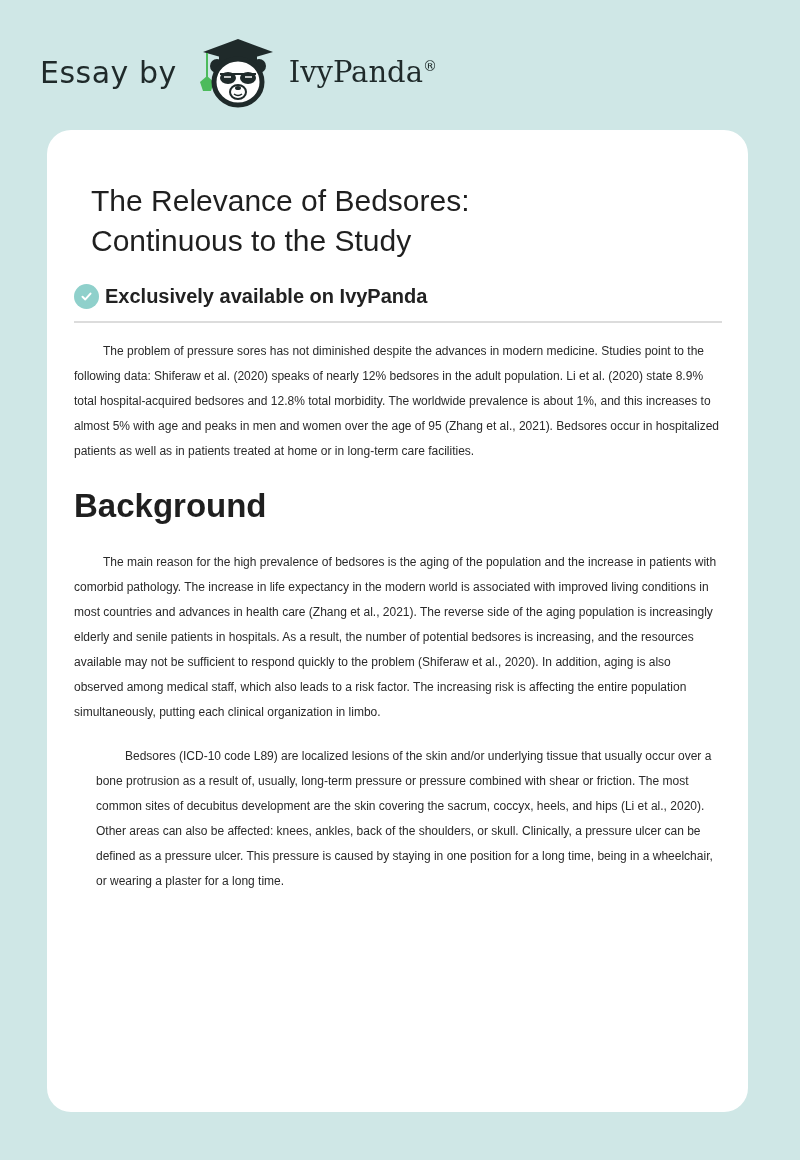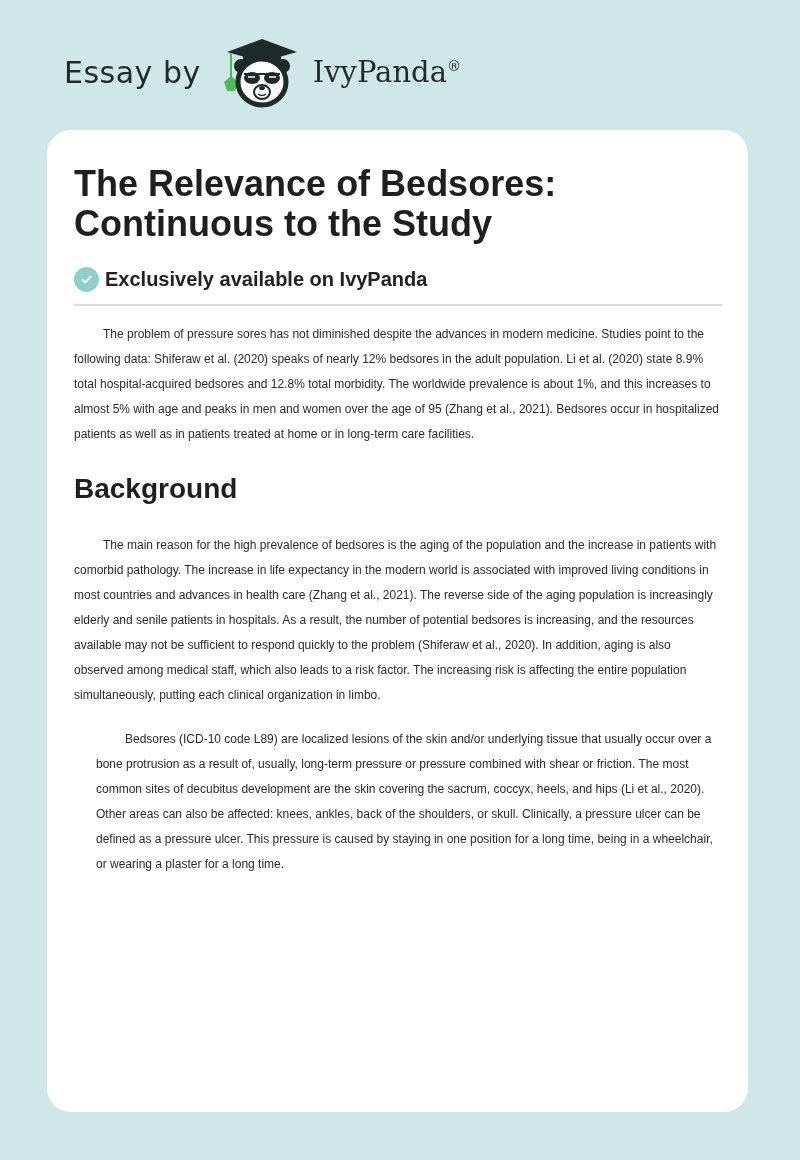--- a/index.html
+++ b/index.html
@@ -5,21 +5,21 @@
   html, body { margin: 0; padding: 0; }
   body {
     width: 800px; height: 1160px;
     background: #cfe7e6;
     font-family: "Liberation Sans", sans-serif;
     color: #222;
     position: relative;
     overflow: hidden;
   }
   .brand {
-    position: absolute; left: 64px; top: 36px; height: 72px;
+    position: absolute; left: 40px; top: 36px; height: 72px;
     display: flex; align-items: center;
   }
   .brand-prefix {
     font-family: "DejaVu Sans", sans-serif;
     font-size: 30px; color: #1f2a2a; letter-spacing: 0.5px;
     margin-right: 18px;
   }
   .logo-icon { width: 86px; height: 72px; margin-right: 8px; }
   .brand-name {
     font-family: "DejaVu Serif", serif;
@@ -29,41 +29,41 @@
 
   .card {
     position: absolute; left: 47px; top: 130px;
     width: 701px; height: 982px;
     background: #fff; border-radius: 24px;
     box-sizing: border-box;
     padding: 34px 26px 0 27px;
     overflow: hidden;
   }
   .title {
-    font-size: 36px; font-weight: bold; line-height: 40px;
-    margin: 0; color: #1f1f1f;
+    font-size: 30px; font-weight: normal; line-height: 40px;
+    margin: 17px; color: #1f1f1f;
   }
   .exclusive {
     display: flex; align-items: center; margin-top: 22px; height: 26px;
   }
   .check {
     width: 25px; height: 25px; border-radius: 50%;
     background: #8fd0cb; display: flex; align-items: center; justify-content: center;
     margin-right: 6px;
   }
   .exclusive-text { font-size: 20px; font-weight: bold; color: #222; }
   .divider { border: 0; border-top: 2px solid #dcdcdc; margin: 12px 0 0 0; }
   .para {
     font-size: 12px; line-height: 25px; color: #2a2a2a;
     text-indent: 29px; margin: 0;
   }
   .para.first { margin-top: 16px; }
   .para + .para { margin-top: 19px; margin-left: 22px; }
   .h2 {
-    font-size: 28px; font-weight: bold; margin: 25px 0 27px 0; line-height: 34px; color: #1f1f1f;
+    font-size: 33px; font-weight: bold; margin: 25px 0 27px 0; line-height: 34px; color: #1f1f1f;
   }
 </style>
 </head>
 <body>
 
 <header class="brand">
   <span class="brand-prefix">Essay by</span>
   <svg class="logo-icon" viewBox="0 0 86 72">
 
     <polygon points="8,16 43,3 78,16 43,26" fill="#1f2a2a"></polygon>

